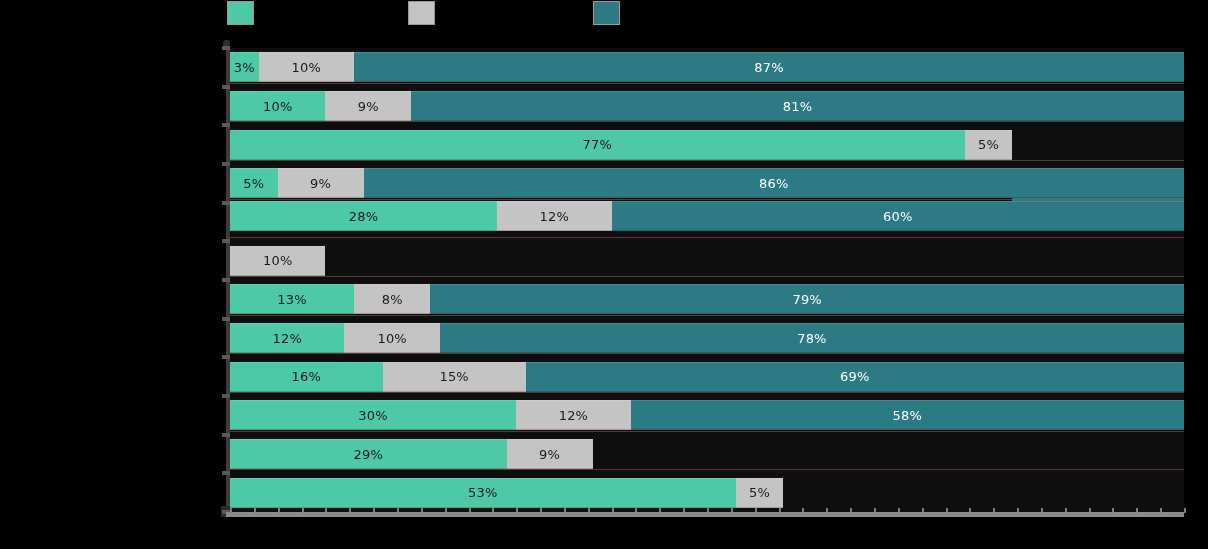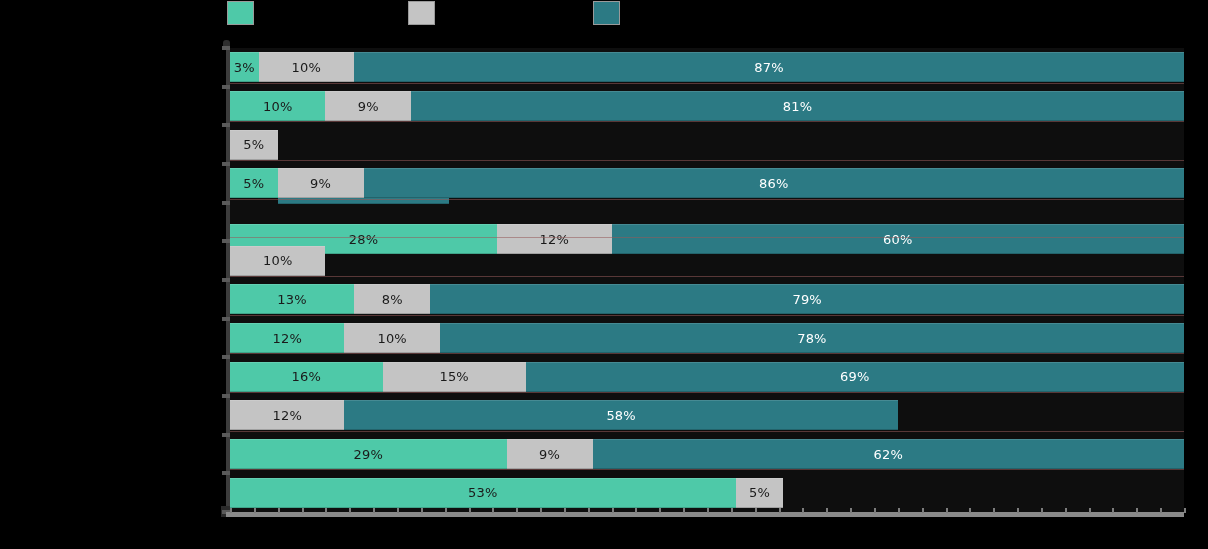--- a/index.html
+++ b/index.html
@@ -262,41 +262,44 @@
           </div>
           <div class="seg cat1" style="flex: 0 0 9%; width: 9%;">
             <span class="seg-label">9%</span>
           </div>
           <div class="seg cat2" style="flex: 0 0 81%; width: 81%;">
             <span class="seg-label">81%</span>
           </div>
         </div>
         <div class="row-sep" style="top: 73.3333px;"></div>
         <div class="bar-row" style="top: 81.6667px;">
+          <div class="seg cat0" style="flex: 0 0 77%; width: 77%;">
+            <span class="seg-label">77%</span>
+          </div>
           <div class="seg cat1" style="flex: 0 0 5%; width: 5%;">
             <span class="seg-label">5%</span>
           </div>
           <div class="seg cat2" style="flex: 0 0 18%; width: 18%; margin-top: 44px;">
             <span class="seg-label">18%</span>
           </div>
         </div>
         <div class="row-sep" style="top: 112px;"></div>
         <div class="bar-row" style="top: 120.333px;">
           <div class="seg cat0" style="flex: 0 0 5%; width: 5%;">
             <span class="seg-label">5%</span>
           </div>
           <div class="seg cat1" style="flex: 0 0 9%; width: 9%;">
             <span class="seg-label">9%</span>
           </div>
           <div class="seg cat2" style="flex: 0 0 86%; width: 86%;">
             <span class="seg-label">86%</span>
           </div>
         </div>
         <div class="row-sep" style="top: 150.667px;"></div>
-        <div class="bar-row" style="top: 176px;">
+        <div class="bar-row" style="top: 153px;">
           <div class="seg cat0" style="flex: 0 0 28%; width: 28%;">
             <span class="seg-label">28%</span>
           </div>
           <div class="seg cat1" style="flex: 0 0 12%; width: 12%;">
             <span class="seg-label">12%</span>
           </div>
           <div class="seg cat2" style="flex: 0 0 60%; width: 60%;">
             <span class="seg-label">60%</span>
           </div>
         </div>
@@ -337,37 +340,37 @@
           </div>
           <div class="seg cat1" style="flex: 0 0 15%; width: 15%;">
             <span class="seg-label">15%</span>
           </div>
           <div class="seg cat2" style="flex: 0 0 69%; width: 69%;">
             <span class="seg-label">69%</span>
           </div>
         </div>
         <div class="row-sep" style="top: 344px;"></div>
         <div class="bar-row" style="top: 352.333px;">
+          <div class="seg cat0" style="flex: 0 0 30%; width: 30%;">
+            <span class="seg-label">30%</span>
+          </div>
           <div class="seg cat1" style="flex: 0 0 12%; width: 12%;">
             <span class="seg-label">12%</span>
           </div>
           <div class="seg cat2" style="flex: 0 0 58%; width: 58%;">
             <span class="seg-label">58%</span>
           </div>
         </div>
         <div class="row-sep" style="top: 382.667px;"></div>
         <div class="bar-row" style="top: 391px;">
           <div class="seg cat0" style="flex: 0 0 29%; width: 29%; justify-content: center;">
             <span class="seg-label">29%</span>
           </div>
           <div class="seg cat1" style="flex: 0 0 9%; width: 9%;">
             <span class="seg-label">9%</span>
-          </div>
-          <div class="seg cat2" style="flex: 0 0 62%; width: 62%;">
-            <span class="seg-label">62%</span>
           </div>
         </div>
         <div class="row-sep" style="top: 421.333px;"></div>
         <div class="bar-row" style="top: 429.667px;">
           <div class="seg cat0" style="flex: 0 0 53%; width: 53%;">
             <span class="seg-label">53%</span>
           </div>
           <div class="seg cat1" style="flex: 0 0 5%; width: 5%;">
             <span class="seg-label">5%</span>
           </div>

